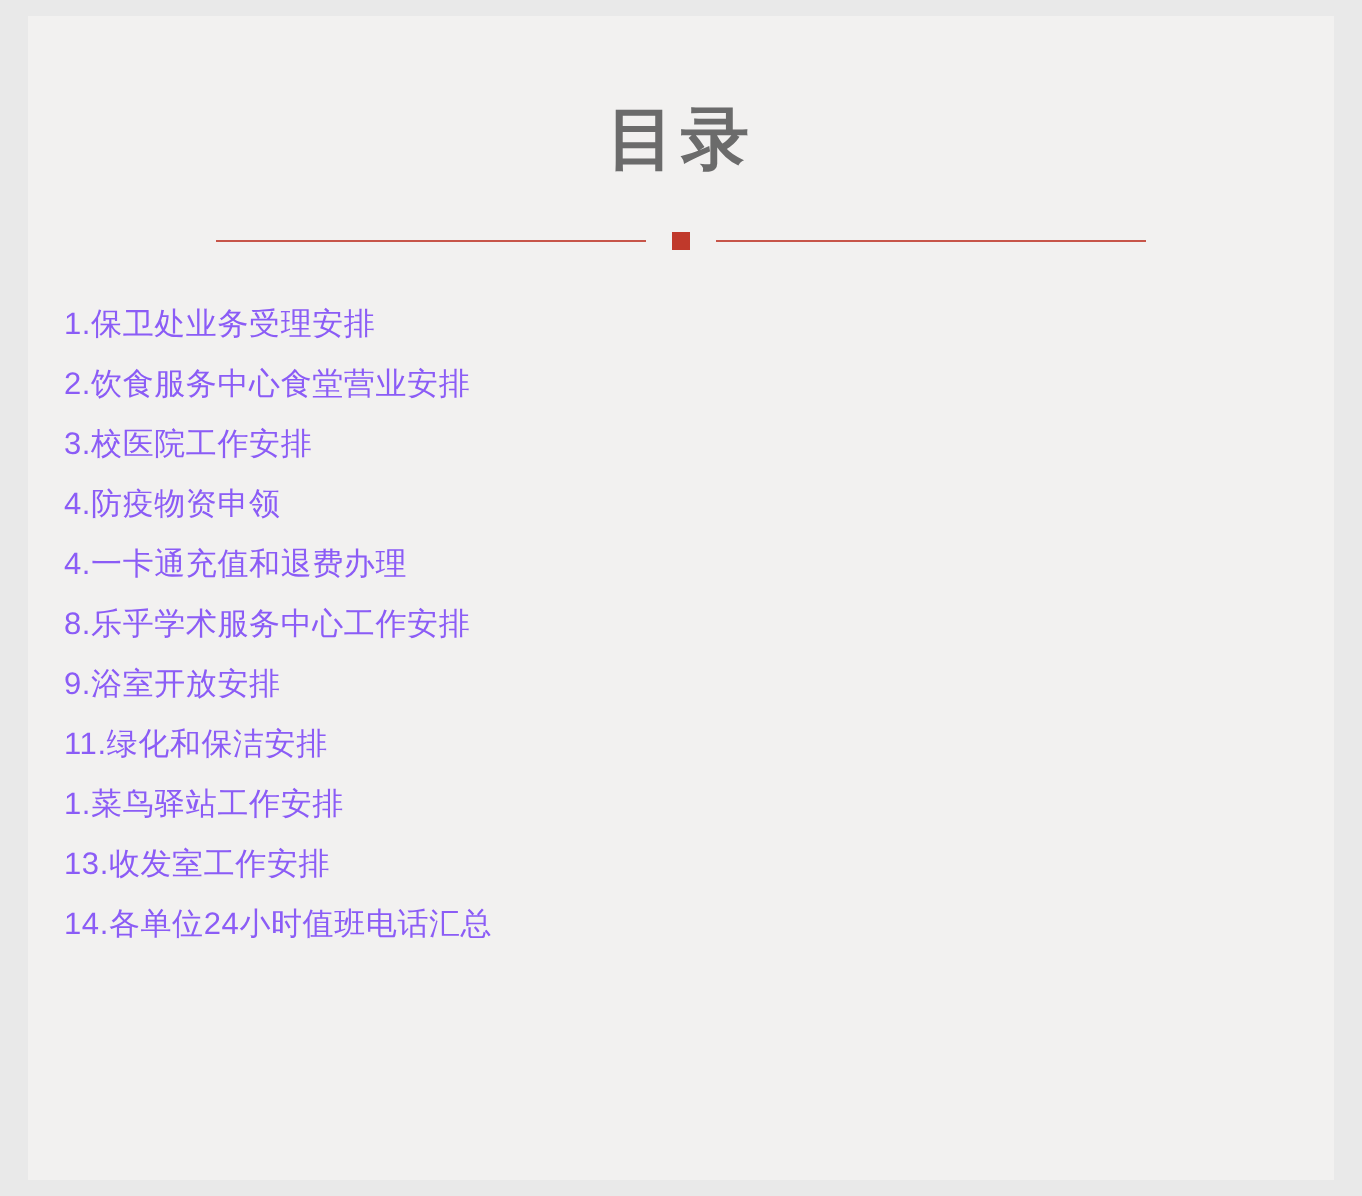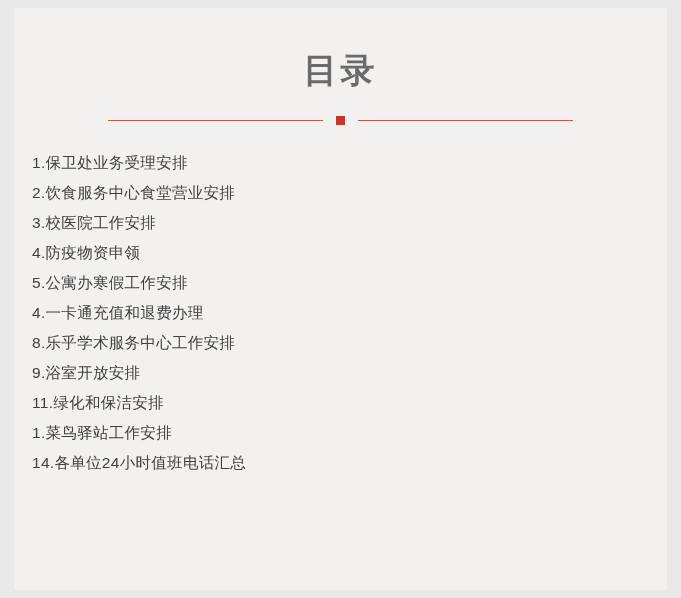--- a/index.html
+++ b/index.html
@@ -52,21 +52,21 @@
     background: #c0392b;
     margin: 0 13px;
   }
   .toc {
     margin: 22px 0 0 0;
     padding: 0 0 0 10px;
     list-style: none;
   }
   .toc-item {
     font-size: 15.5px;
-    color: #404040;
+    color: #8b5cf6;
     line-height: 30px;
     padding: 0 0 0 8px;
     letter-spacing: .3px;
     white-space: nowrap;
   }
 </style>
 </head>
 <body>
 
 <div class="page">
@@ -78,22 +78,22 @@
       <div class="dot"></div>
       <div class="line"></div>
     </div>
   </div>
 
   <ul class="toc">
     <li class="toc-item">1.保卫处业务受理安排</li>
     <li class="toc-item">2.饮食服务中心食堂营业安排</li>
     <li class="toc-item">3.校医院工作安排</li>
     <li class="toc-item">4.防疫物资申领</li>
-    <li class="toc-item">5.公寓办寒假工作安排</li>
     <li class="toc-item">4.一卡通充值和退费办理</li>
     <li class="toc-item">8.乐乎学术服务中心工作安排</li>
     <li class="toc-item">9.浴室开放安排</li>
     <li class="toc-item">11.绿化和保洁安排</li>
     <li class="toc-item">1.菜鸟驿站工作安排</li>
+    <li class="toc-item">13.收发室工作安排</li>
     <li class="toc-item">14.各单位24小时值班电话汇总</li>
   </ul>
 
 </div>
 
 </body></html>

